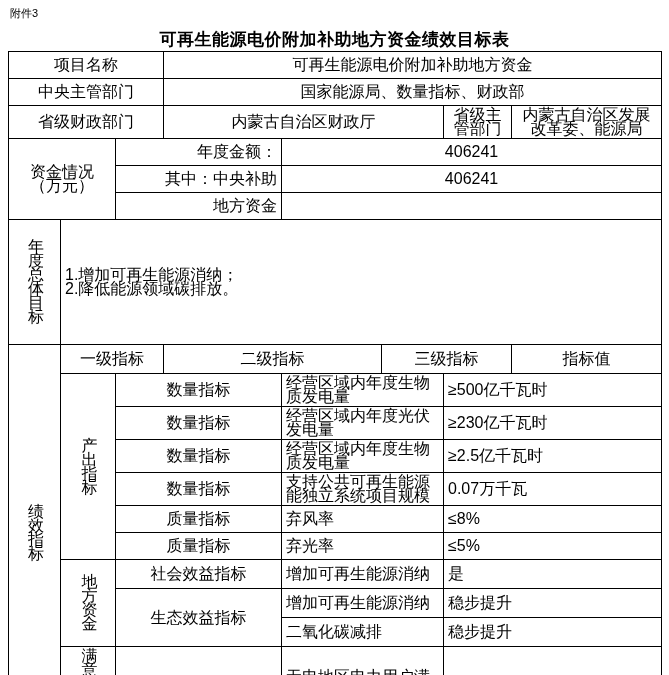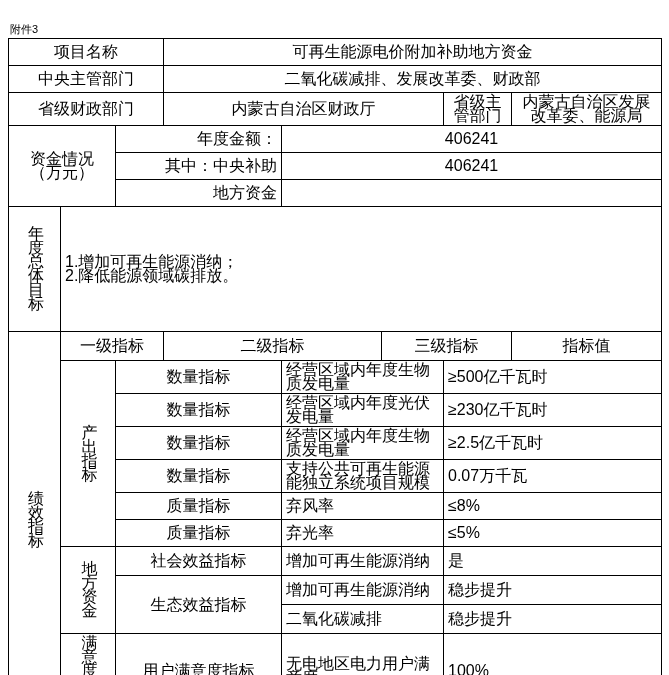--- a/index.html
+++ b/index.html
@@ -17,21 +17,21 @@
   .page {
     position: relative;
     width: 669px;
     height: 675px;
     box-sizing: border-box;
     padding: 6px 8px 0 8px;
   }
   .attach-label {
     font-size: 11px;
     line-height: 14px;
-    margin: 16px 0 2px 2px;
+    margin: 0 0 2px 2px;
   }
   .doc-title {
     text-align: center;
     font-size: 17px;
     font-weight: bold;
     letter-spacing: 0.5px;
     margin: 8px 0 0 0;
     font-family: "Liberation Serif", serif;
   }
   .doc-subtitle {
@@ -76,20 +76,21 @@
     padding-left: 6px;
   }
 </style>
 </head>
 <body>
 
 <div class="page">
 
   <div class="attach-label">附件3</div>
 
+  <div class="doc-title">可再生能源电价附加补助地方资金绩效目标表</div>
 
   <table class="main">
     <colgroup>
       <col style="width:52px">
       <col style="width:55px">
       <col style="width:48px">
       <col style="width:118px">
       <col style="width:100px">
       <col style="width:62px">
       <col style="width:68px">
@@ -97,21 +98,21 @@
     </colgroup>
 
     <tbody>
         <tr>
       <td class="c h28" colspan="3">项目名称</td>
       <td class="c h28" colspan="5">可再生能源电价附加补助地方资金</td>
     </tr>
 
     <tr>
       <td class="c h28" colspan="3">中央主管部门</td>
-      <td class="c h28" colspan="5">二氧化碳减排、发展改革委、财政部</td>
+      <td class="c h28" colspan="5">国家能源局、数量指标、财政部</td>
     </tr>
 
     <tr>
       <td class="c h28" colspan="3">省级财政部门</td>
       <td class="c h28" colspan="3">内蒙古自治区财政厅</td>
       <td class="c h28">省级主管部门</td>
       <td class="c h28">内蒙古自治区发展改革委、能源局</td>
     </tr>
 
     <tr>

